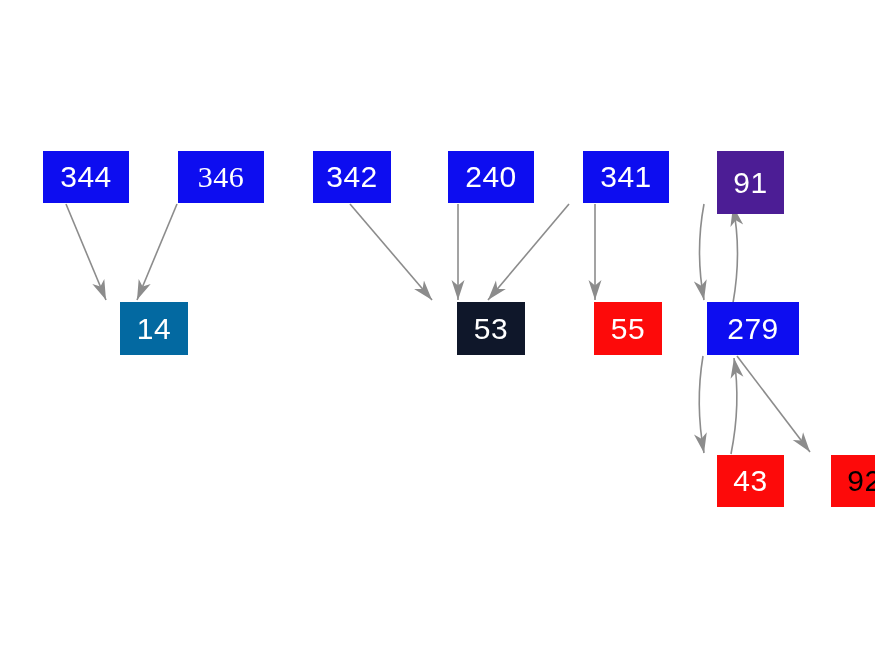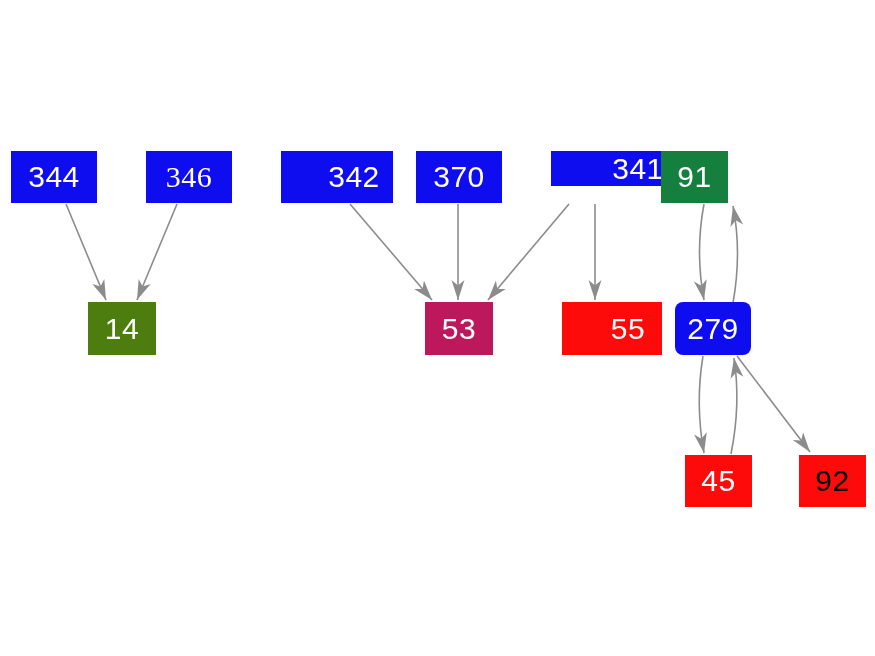--- a/index.html
+++ b/index.html
@@ -26,20 +26,21 @@
   .node {
     position: absolute;
     display: flex;
     align-items: center;
     justify-content: center;
     color: #ffffff;
     font-size: 30px;
     line-height: 1;
     letter-spacing: 0.5px;
     user-select: none;
+    margin-left: 32px;
   }
 </style>
 </head>
 <body>
 
 <div class="canvas">
   <svg id="edges-layer" viewBox="0 0 875 656" xmlns="http://www.w3.org/2000/svg">
     <defs>
       <marker id="arrow" markerUnits="userSpaceOnUse" markerWidth="22" markerHeight="14" refX="20" refY="7" orient="auto">
         <polygon id="arrowhead-poly" points="0,0.5 20,7 0,13.5 5.5,7" fill="#8c8c8c"></polygon>
@@ -59,44 +60,44 @@
         <path d="M737,356 L810,452" fill="none" stroke="#8c8c8c" stroke-width="1.6" marker-end="url(#arrow)"></path>
       </g>
   </svg>
   <div id="node-layer">
       <div class="node" style="left: 11px; top: 151px; width: 86px; height: 52px; background: rgb(13, 13, 240); color: rgb(255, 255, 255);">
         <span>344</span>
       </div>
       <div class="node" style="left: 146px; top: 151px; width: 86px; height: 52px; background: rgb(13, 13, 240); color: rgb(255, 255, 255); font-family: Liberation Serif, serif;">
         <span>346</span>
       </div>
-      <div class="node" style="left: 281px; top: 151px; width: 78px; height: 52px; background: rgb(13, 13, 240); color: rgb(255, 255, 255); padding-left: 34px;">
+      <div class="node" style="left: 281px; top: 151px; width: 78px; height: 52px; background: rgb(13, 13, 240); color: rgb(255, 255, 255);">
         <span>342</span>
       </div>
       <div class="node" style="left: 416px; top: 151px; width: 86px; height: 52px; background: rgb(13, 13, 240); color: rgb(255, 255, 255);">
-        <span>370</span>
+        <span>240</span>
       </div>
-      <div class="node" style="left: 551px; top: 151px; width: 86px; height: 35px; background: rgb(13, 13, 240); color: rgb(255, 255, 255); padding-left: 44px;">
+      <div class="node" style="left: 551px; top: 151px; width: 86px; height: 52px; background: rgb(13, 13, 240); color: rgb(255, 255, 255);">
         <span>341</span>
       </div>
-      <div class="node" style="left: 661px; top: 151px; width: 67px; height: 52px; background: #15803d; color: rgb(255, 255, 255);">
+      <div class="node" style="left: 685px; top: 151px; width: 67px; height: 63px; background: #4c1d95; color: rgb(255, 255, 255);">
         <span>91</span>
       </div>
-      <div class="node" style="left: 88px; top: 302px; width: 68px; height: 53px; background: #4d7c0f; color: rgb(255, 255, 255);">
+      <div class="node" style="left: 88px; top: 302px; width: 68px; height: 53px; background: #0369a1; color: rgb(255, 255, 255);">
         <span>14</span>
       </div>
-      <div class="node" style="left: 425px; top: 302px; width: 68px; height: 53px; background: #be185d; color: rgb(255, 255, 255);">
+      <div class="node" style="left: 425px; top: 302px; width: 68px; height: 53px; background: #0f172a; color: rgb(255, 255, 255);">
         <span>53</span>
       </div>
-      <div class="node" style="left: 562px; top: 302px; width: 68px; height: 53px; background: rgb(253, 10, 10); color: rgb(255, 255, 255); padding-left: 32px;">
+      <div class="node" style="left: 562px; top: 302px; width: 68px; height: 53px; background: rgb(253, 10, 10); color: rgb(255, 255, 255);">
         <span>55</span>
       </div>
-      <div class="node" style="left: 675px; top: 302px; width: 76px; height: 53px; background: rgb(13, 13, 240); color: rgb(255, 255, 255); border-radius: 8px;">
+      <div class="node" style="left: 675px; top: 302px; width: 92px; height: 53px; background: rgb(13, 13, 240); color: rgb(255, 255, 255);">
         <span>279</span>
       </div>
       <div class="node" style="left: 685px; top: 455px; width: 67px; height: 52px; background: rgb(253, 10, 10); color: rgb(255, 255, 255);">
-        <span>45</span>
+        <span>43</span>
       </div>
       <div class="node" style="left: 799px; top: 455px; width: 67px; height: 52px; background: rgb(253, 10, 10); color: #000000;">
         <span>92</span>
       </div>
     </div>
 </div>
 
 </body></html>

